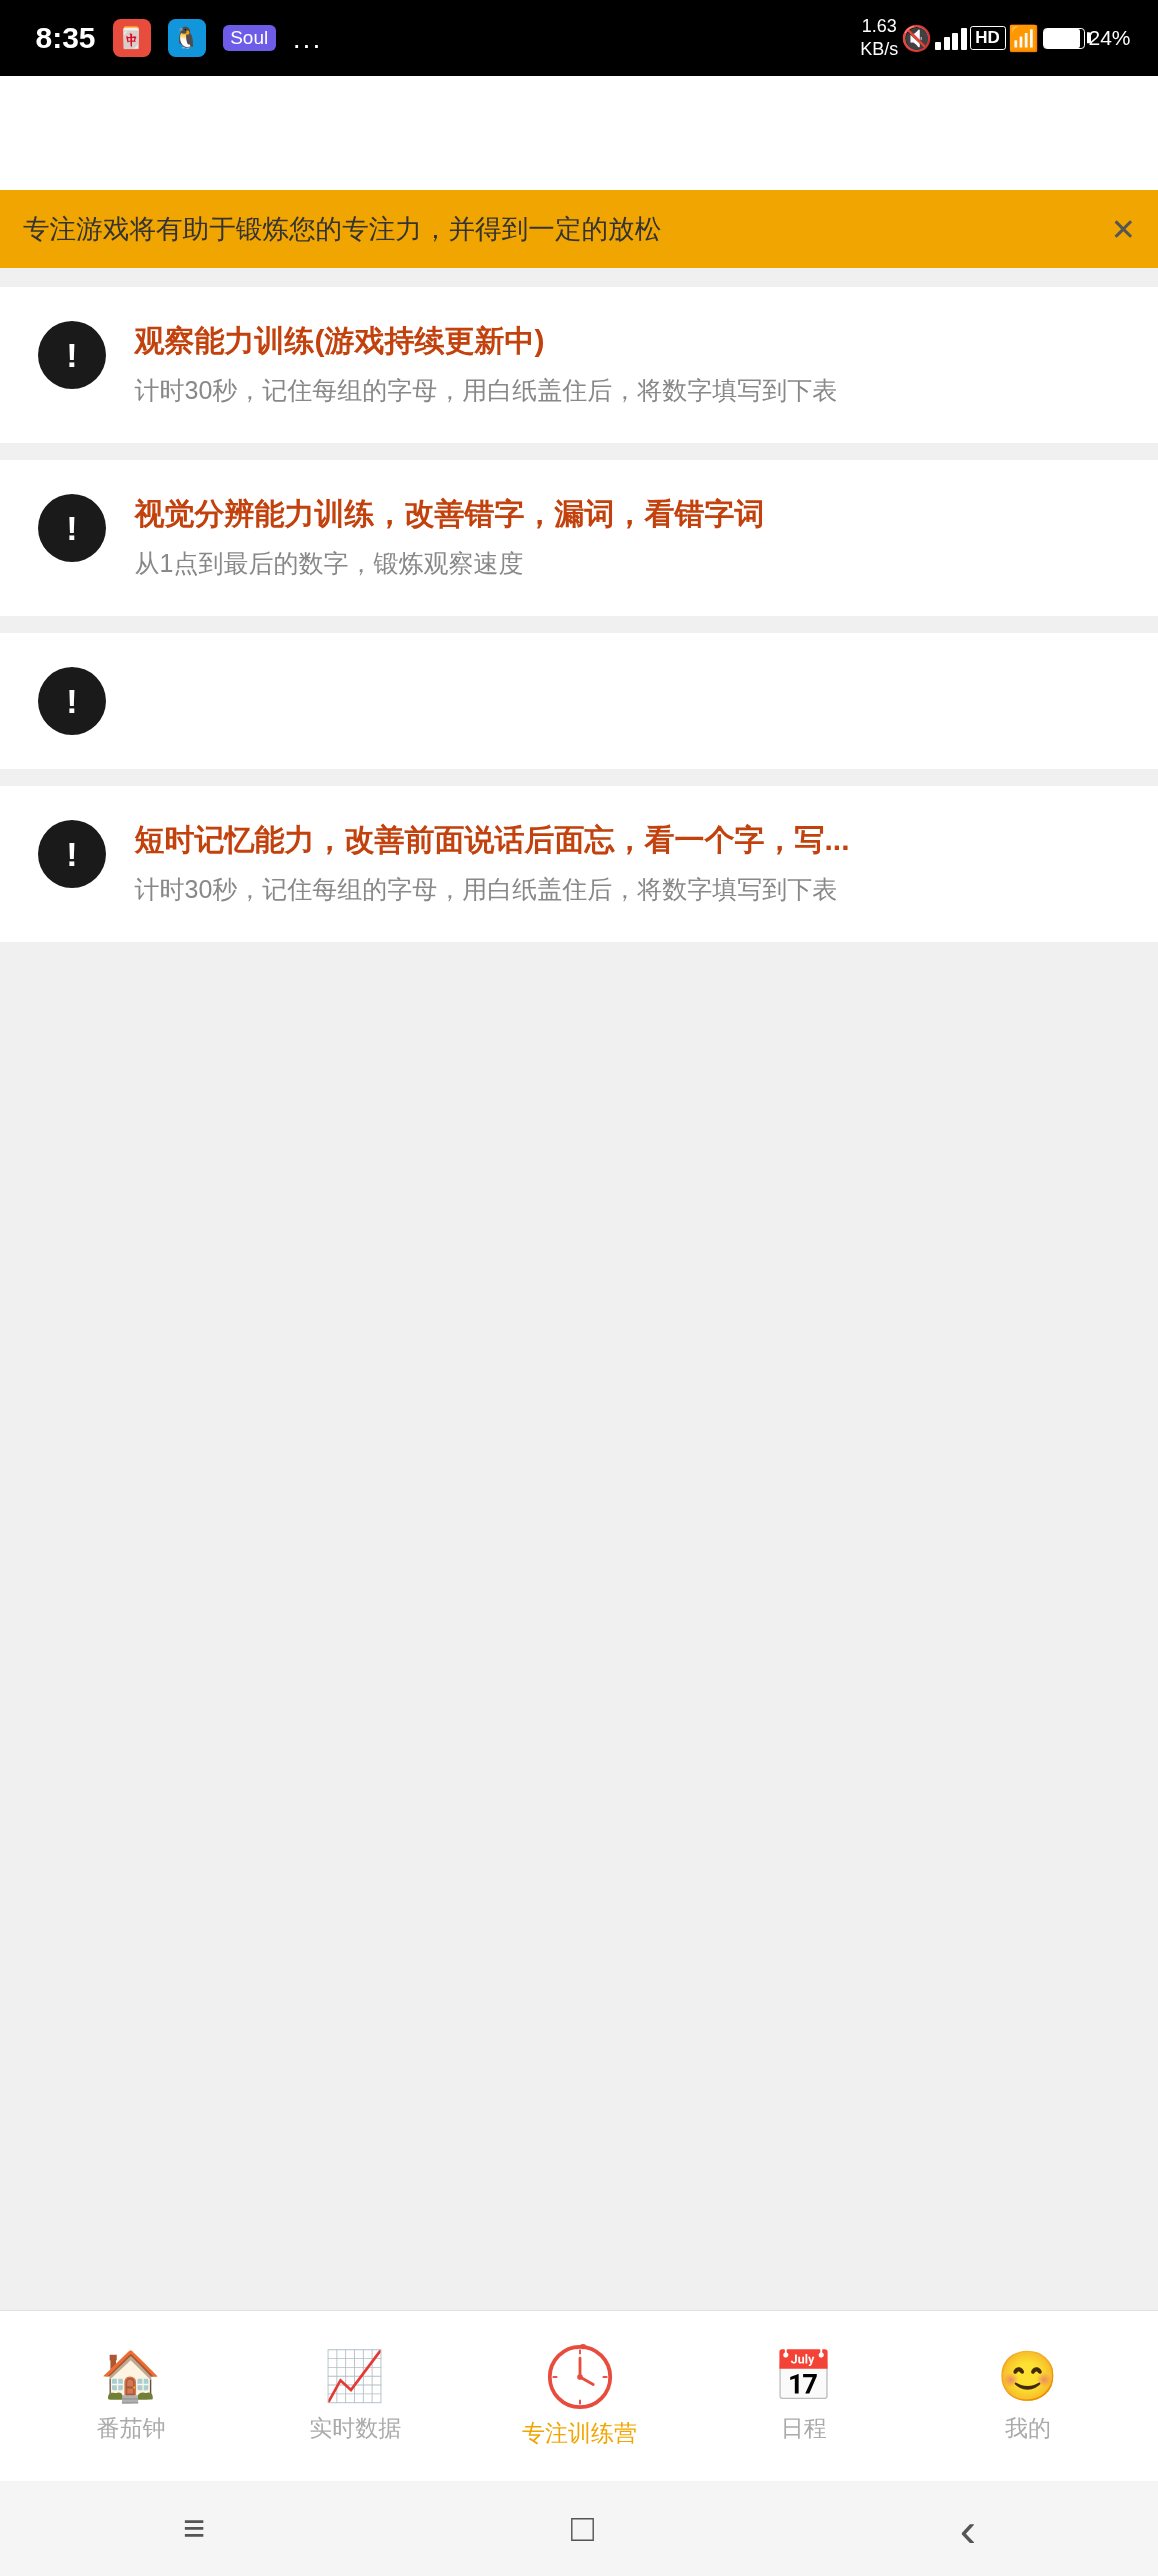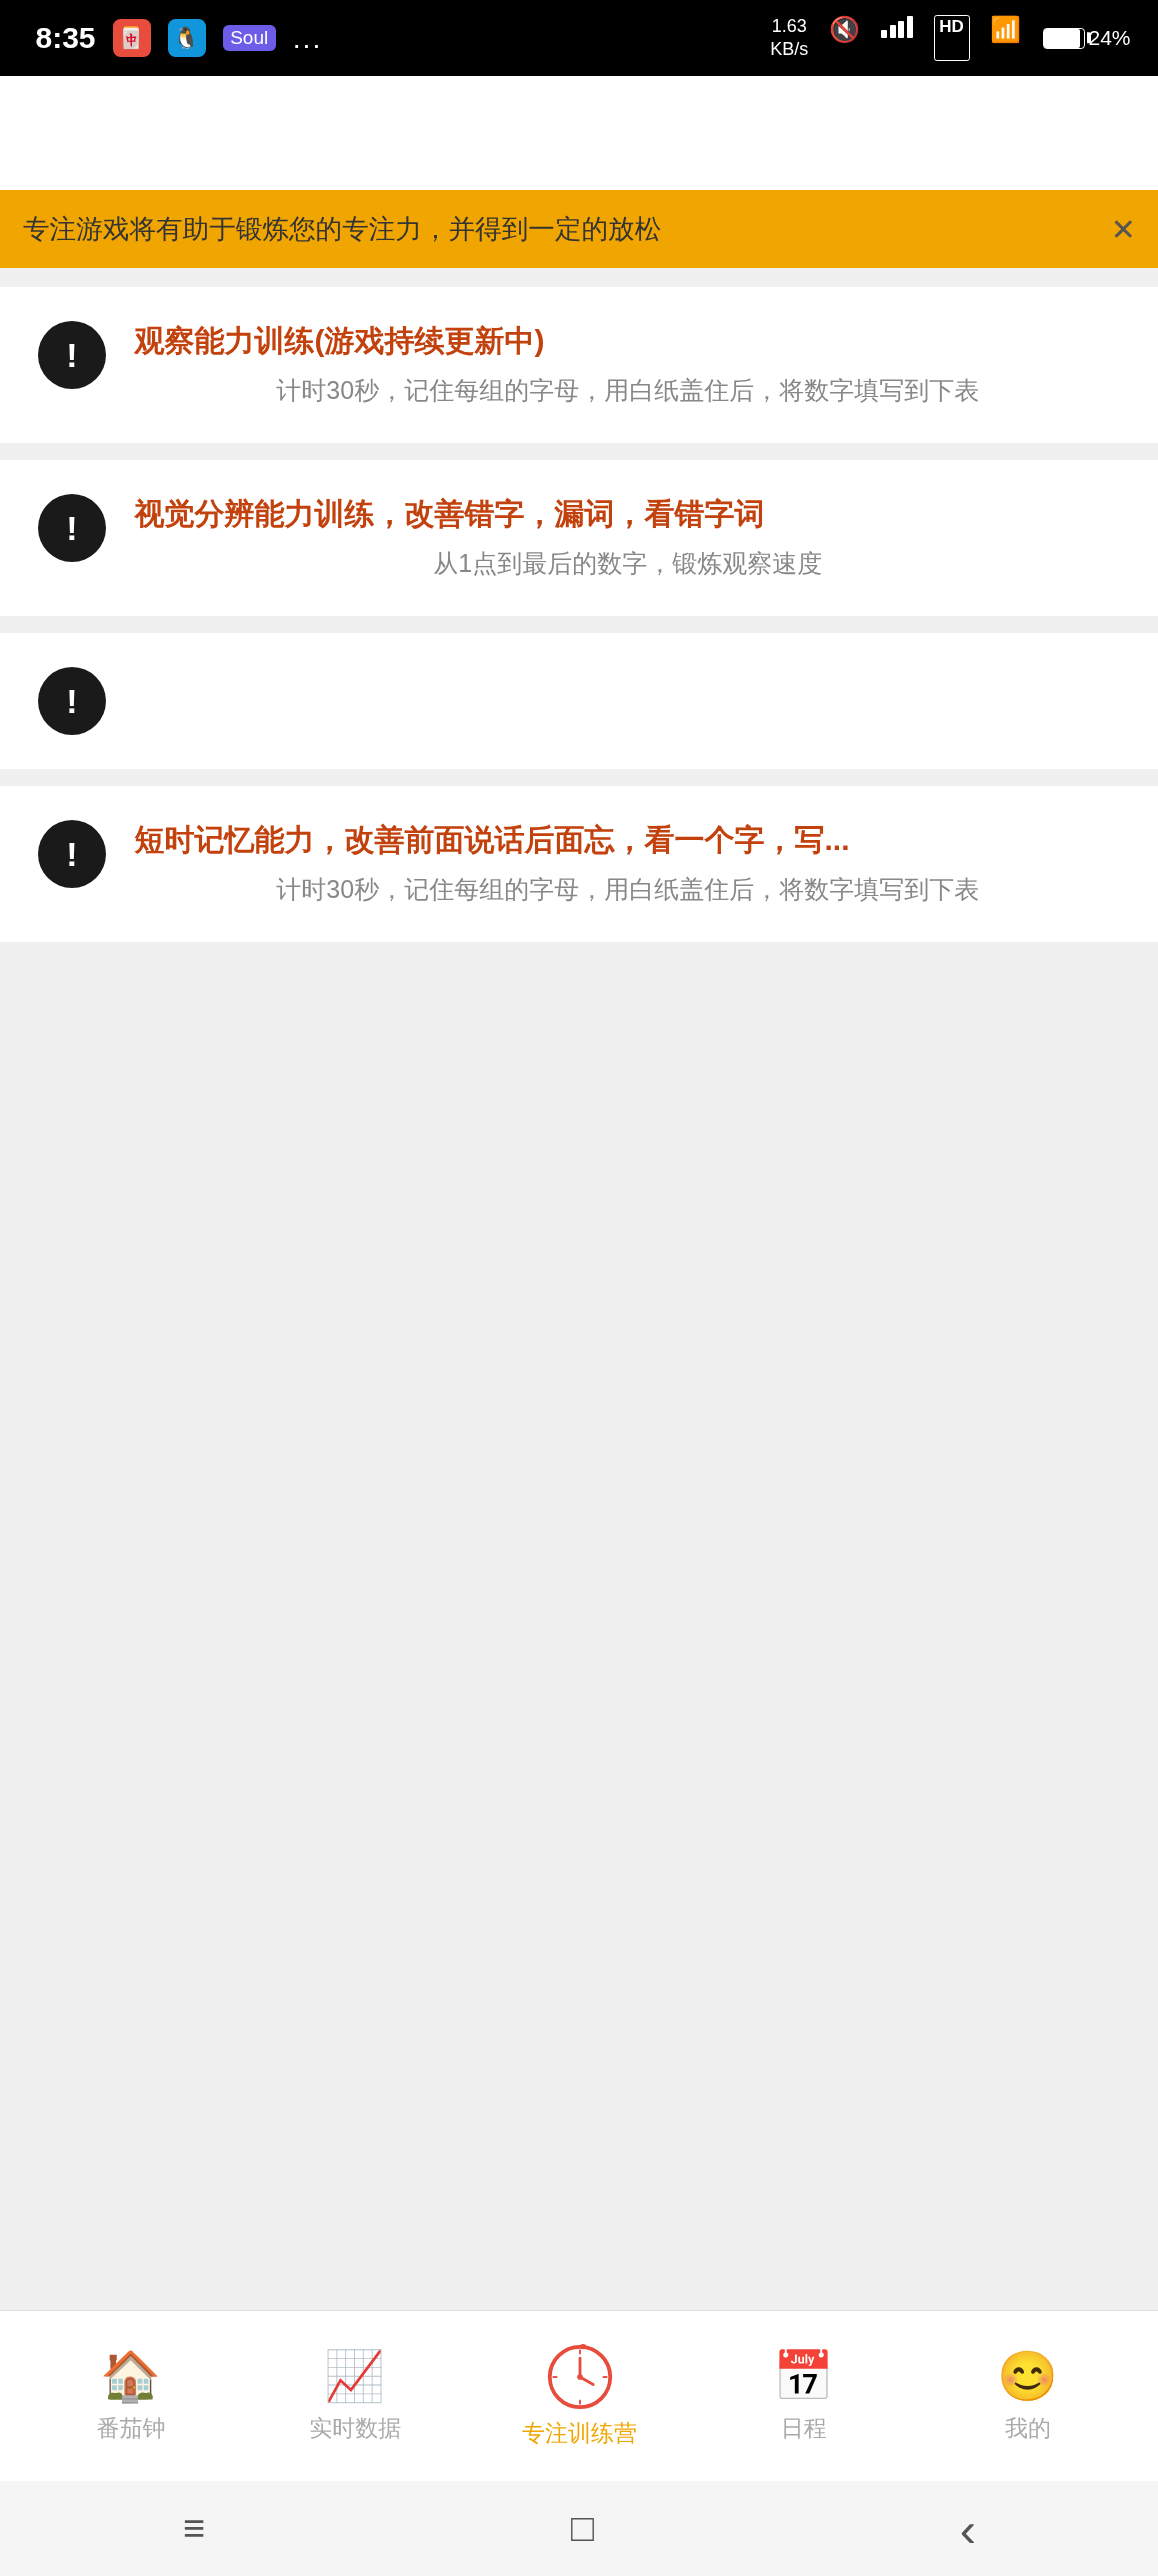--- a/index.html
+++ b/index.html
@@ -52,21 +52,22 @@
       padding: 1.9px 7.6px;
       font-size: 19px;
       color: white;
     }
     .status-dots {
       font-size: 28.5px;
       letter-spacing: 1.9px;
     }
     .status-right {
       display: flex;
-      gap: 21px;
+      align-items: center;
+      gap: 3px;
       font-size: 21px;
     }
     .network-speed { font-size: 19px; line-height: 1.2; text-align: center; }
     .battery-container {
       display: flex;
       align-items: center;
       gap: 3.8px;
     }
     .battery-icon {
       width: 42px;
@@ -166,21 +167,20 @@
       font-size: 30px;
       color: #c2410c;
       font-weight: 700;
       margin-bottom: 9.5px;
     }
 
     .card-desc {
       font-size: 25px;
       color: #888;
       line-height: 1.5;
-      text-align: center;
     }
 
     
     .spacer { flex: 1; background: #f0f0f0; min-height: 1140px; }
 
     
     .bottom-nav {
       background: white;
       border-top: 0.9px solid #e0e0e0;
       height: 171px;

